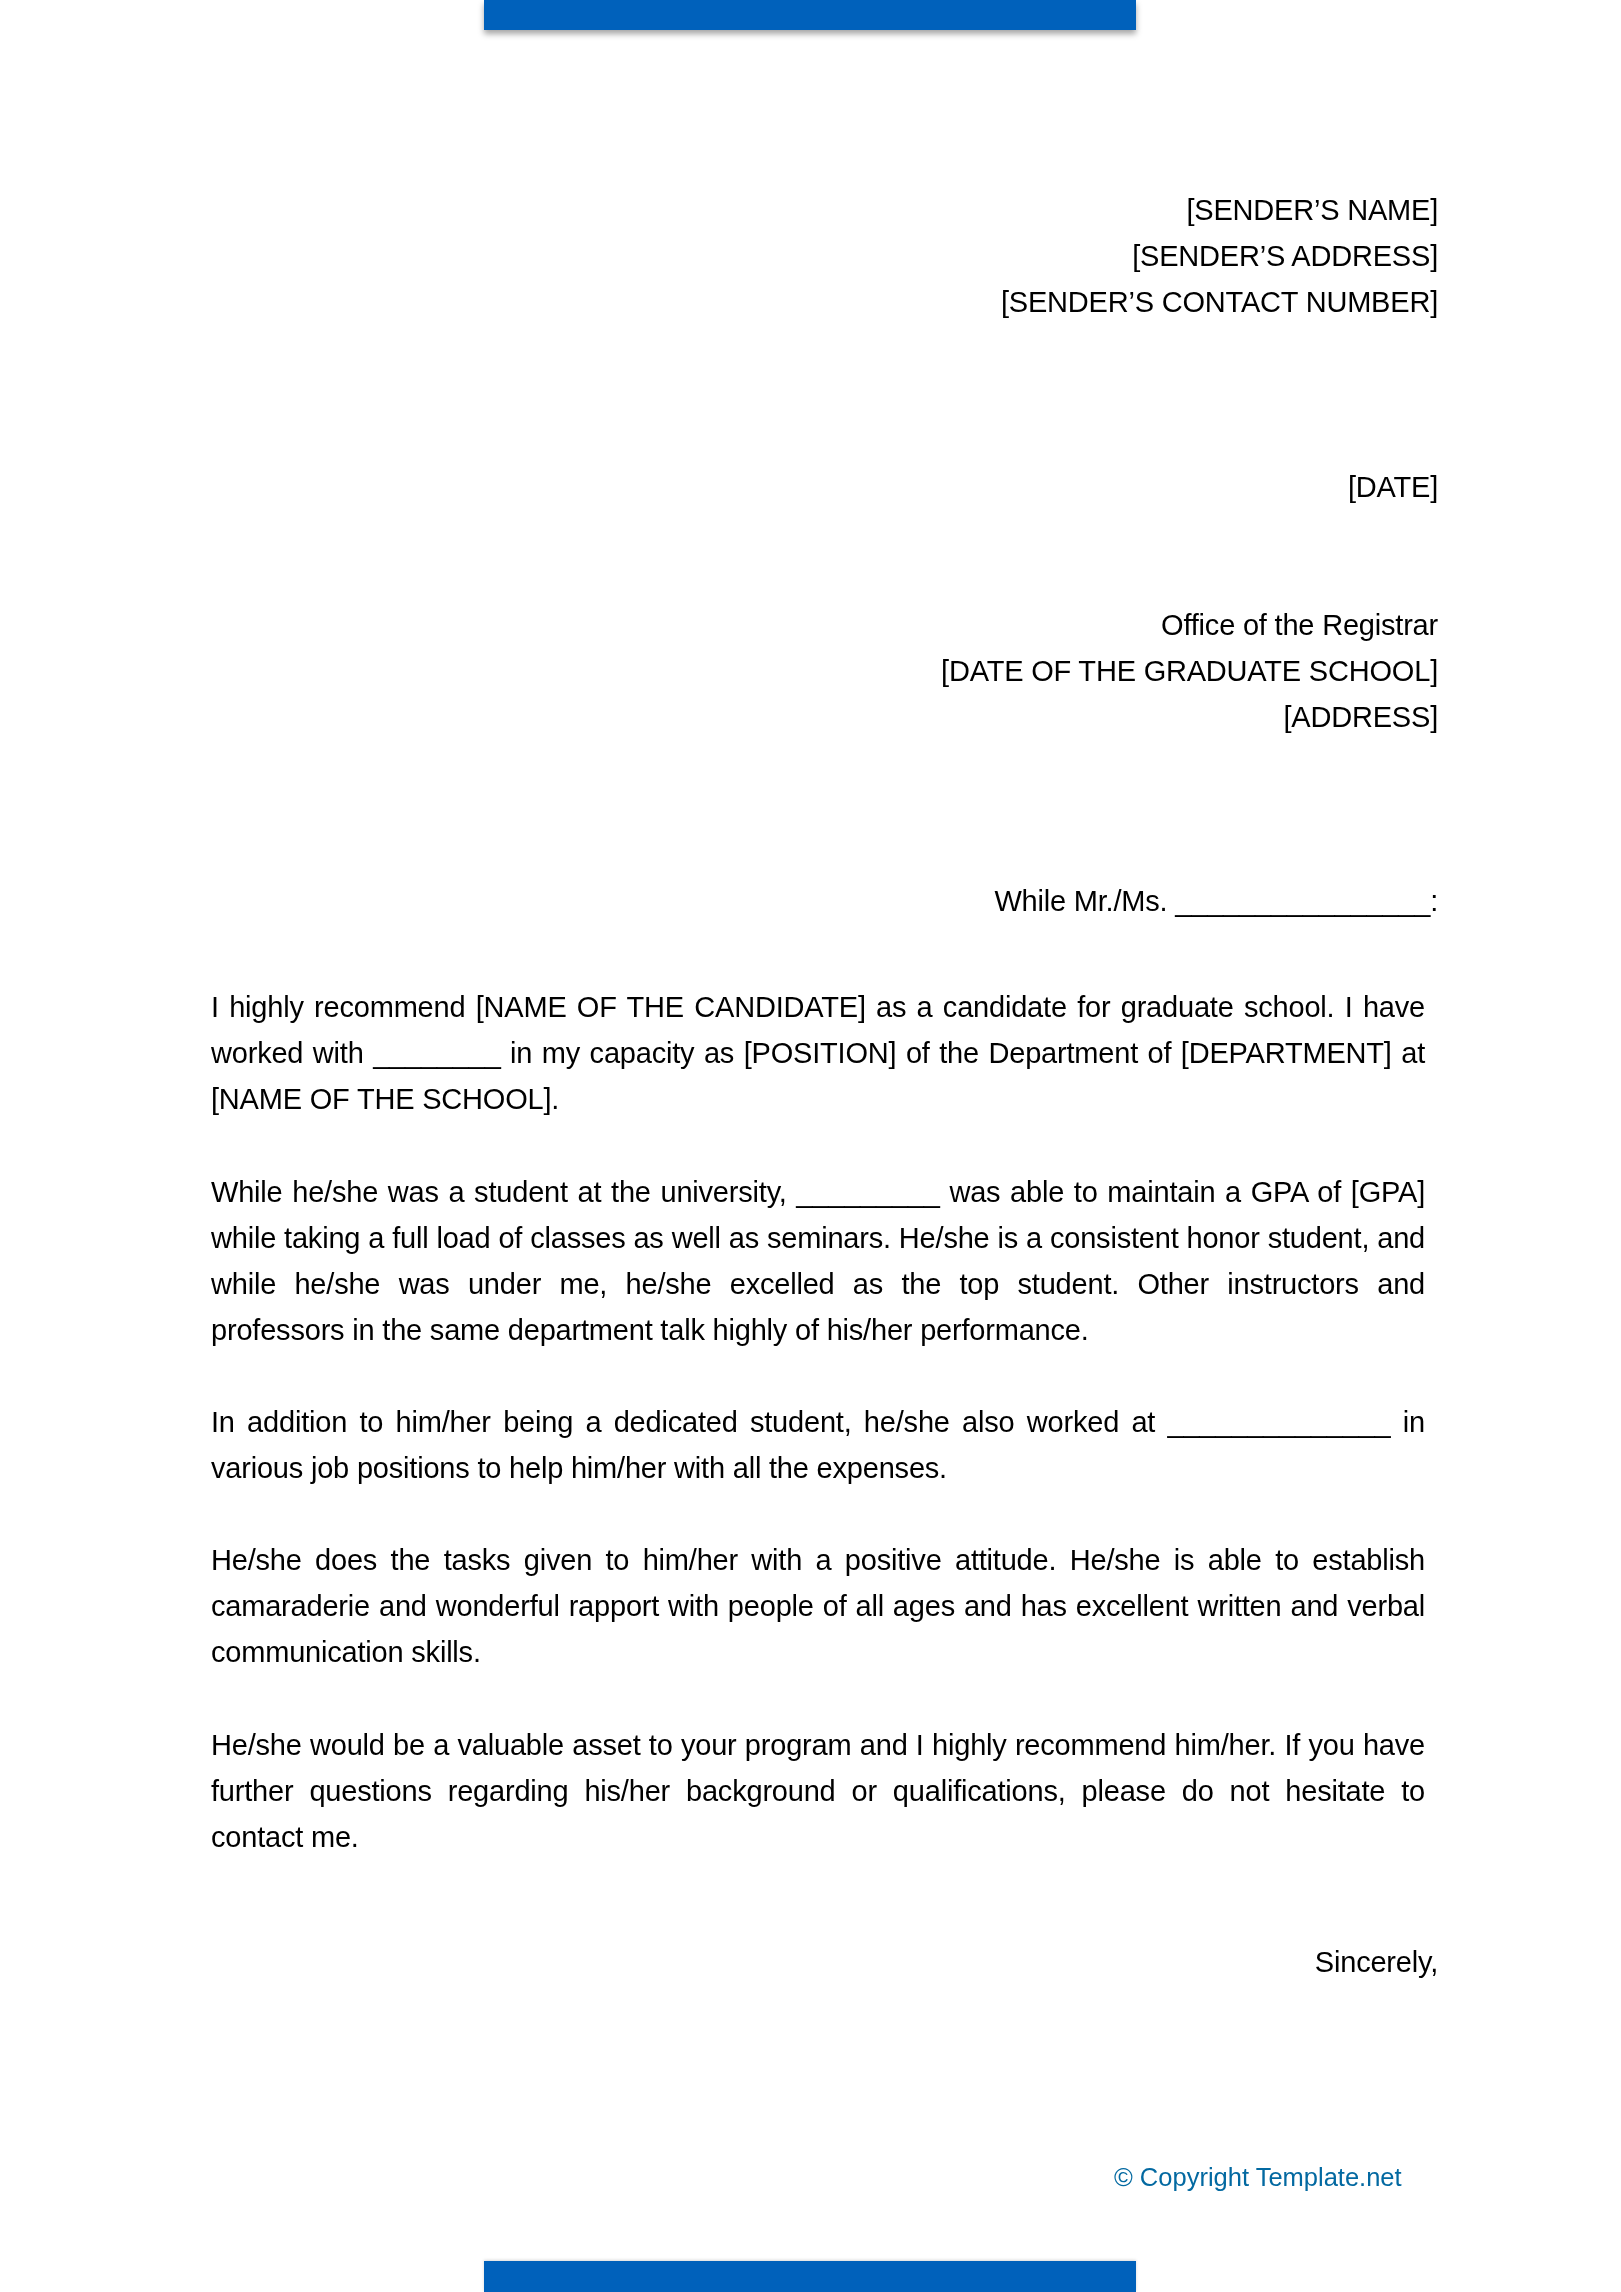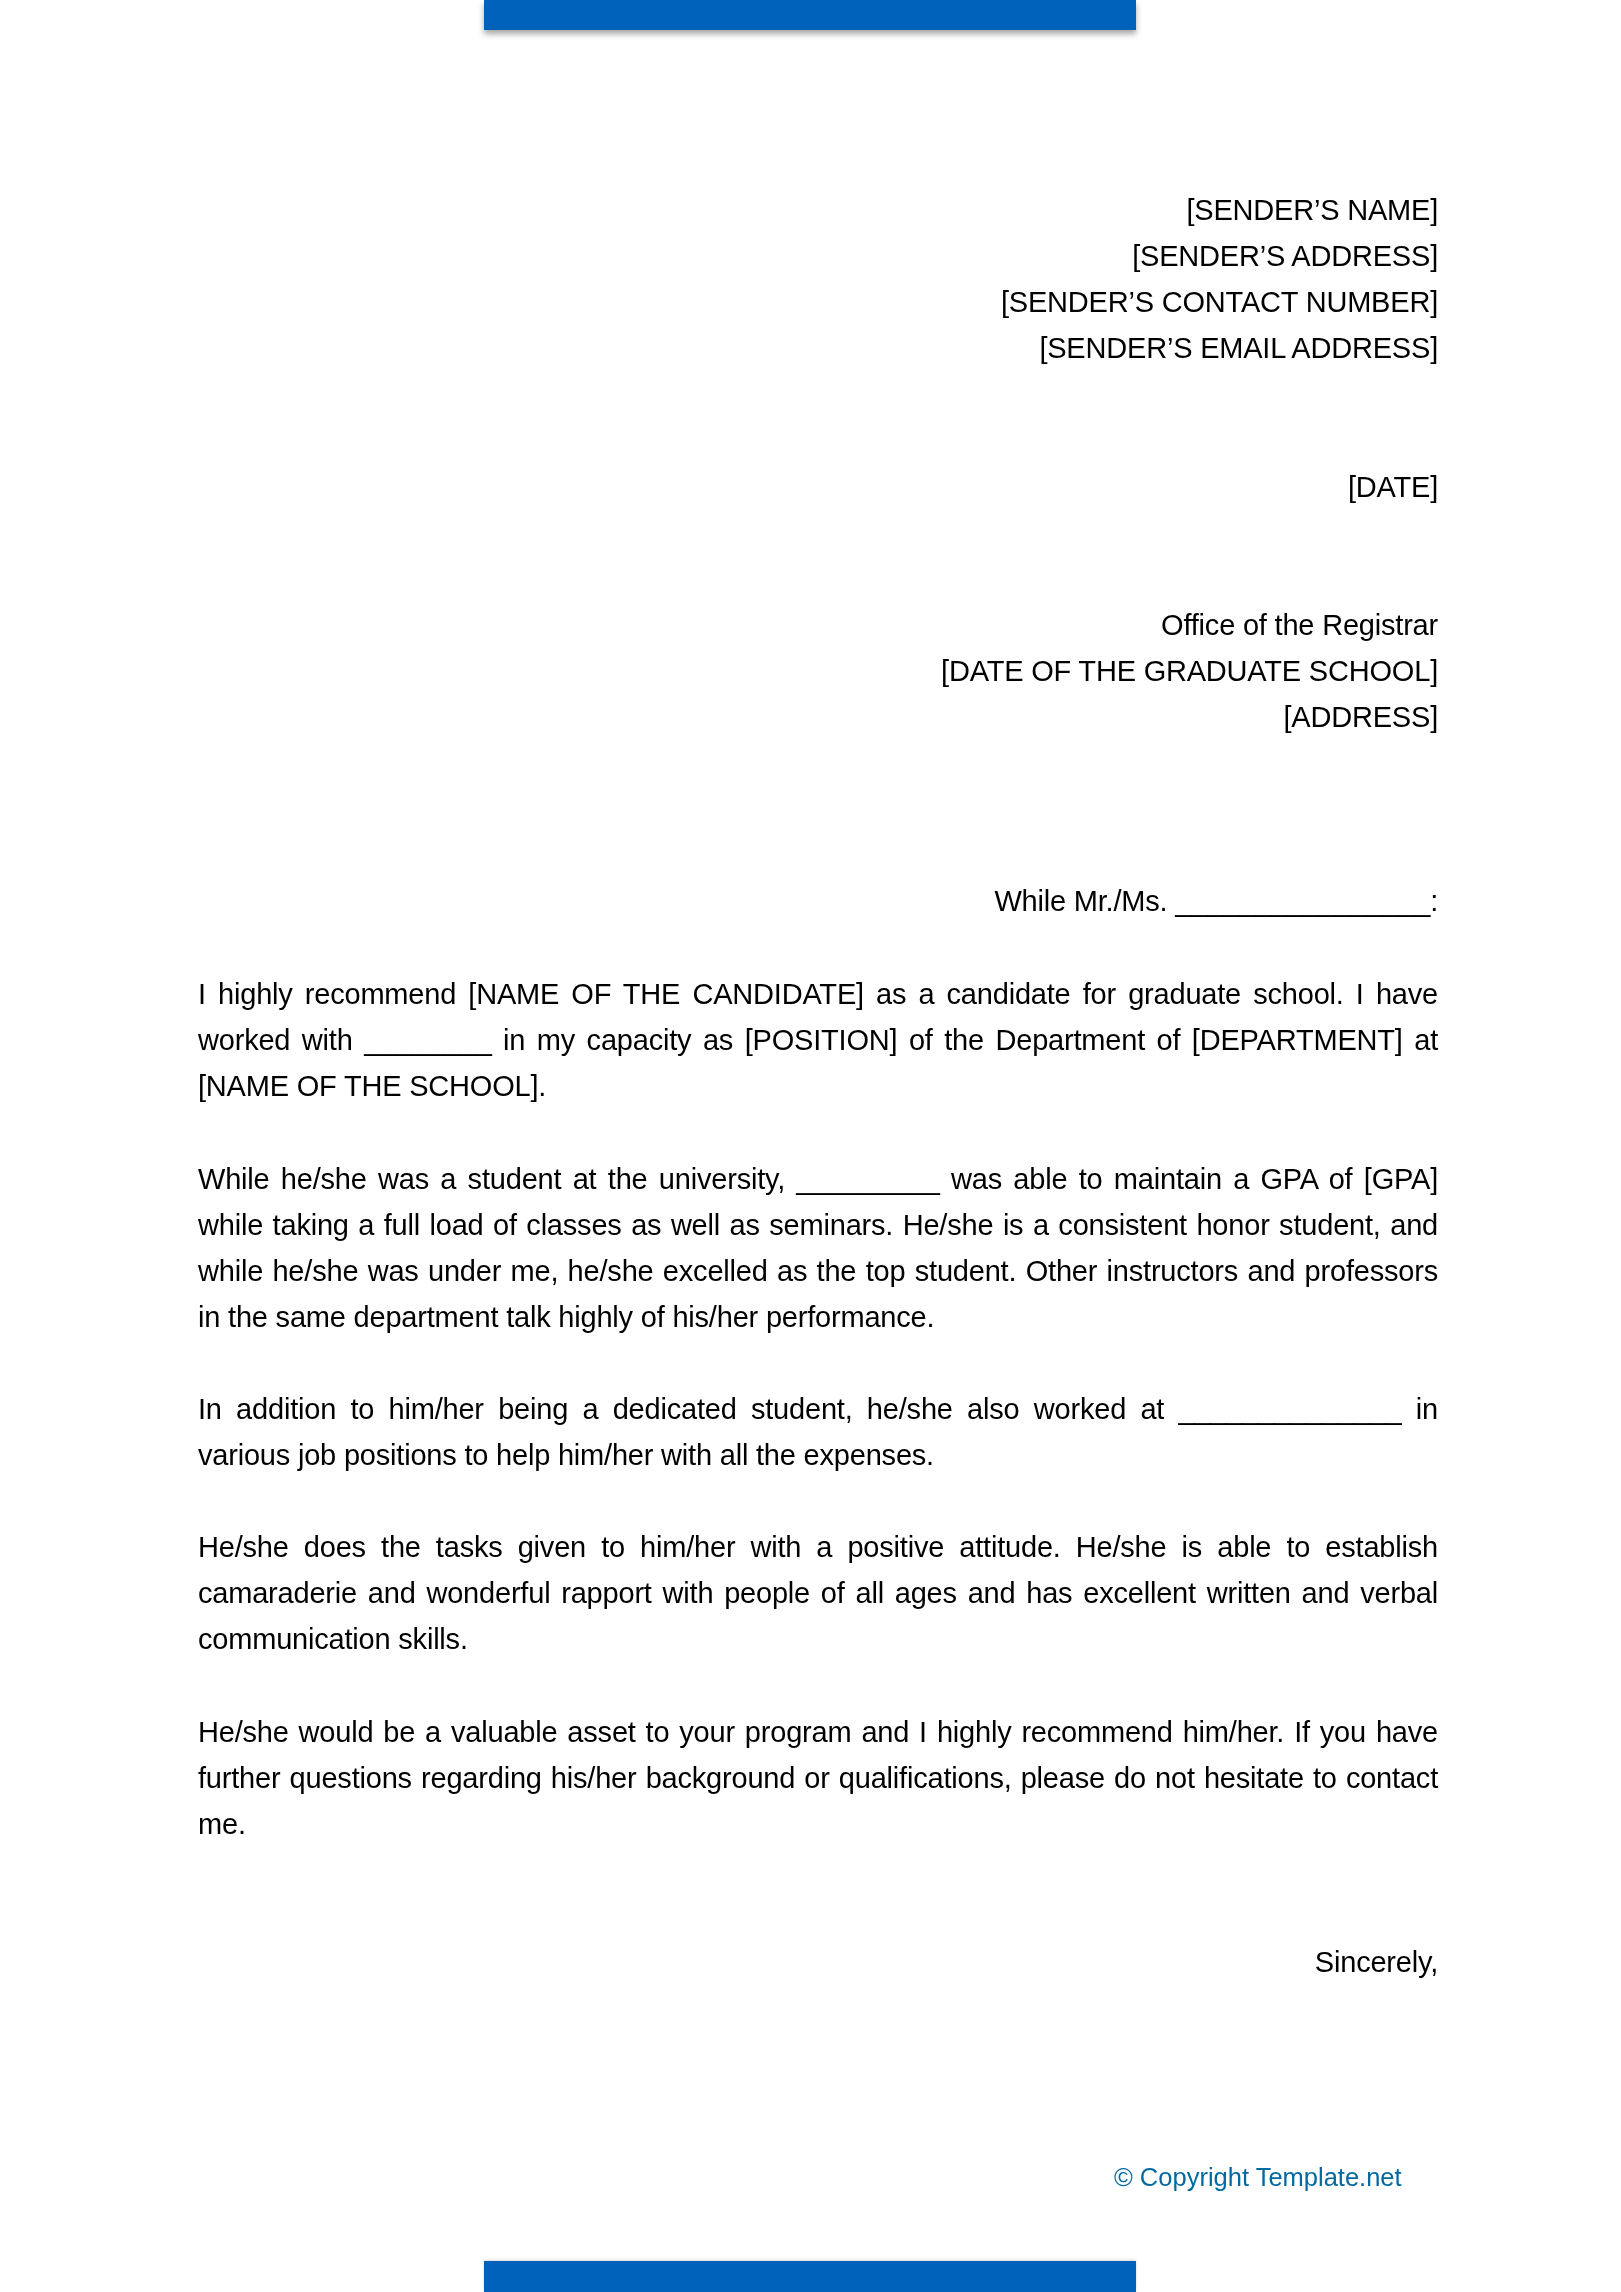--- a/index.html
+++ b/index.html
@@ -48,21 +48,21 @@
     }
     .line {
       display: block;
       white-space: nowrap;
     }
     .para {
       text-align: justify;
       text-align-last: left;
     }
     .para p {
-      margin: 0;
+      margin: 13px;
     }
     .copyright {
       position: absolute;
       left: 1114px;
       top: 2161px;
       font-family: "Liberation Sans", sans-serif;
       font-size: 25.5px;
       line-height: 33px;
       color: #0369a1;
       white-space: nowrap;
@@ -72,21 +72,20 @@
 <body>
 
 <div class="bar bar-top"></div>
 
 <div class="doc">
 
   <div class="block" style="top:187px;">
     <span class="line">[SENDER’S NAME]</span>
     <span class="line">[SENDER’S ADDRESS]</span>
     <span class="line">[SENDER’S CONTACT NUMBER]</span>
-    <span class="line">[SENDER’S EMAIL ADDRESS]</span>
   </div>
 
   <div class="block" style="top:464px;">
     <span class="line">[DATE]</span>
   </div>
 
   <div class="block" style="top:602px;">
     <span class="line">Office of the Registrar</span>
     <span class="line">[DATE OF THE GRADUATE SCHOOL]</span>
     <span class="line">[ADDRESS]</span>

